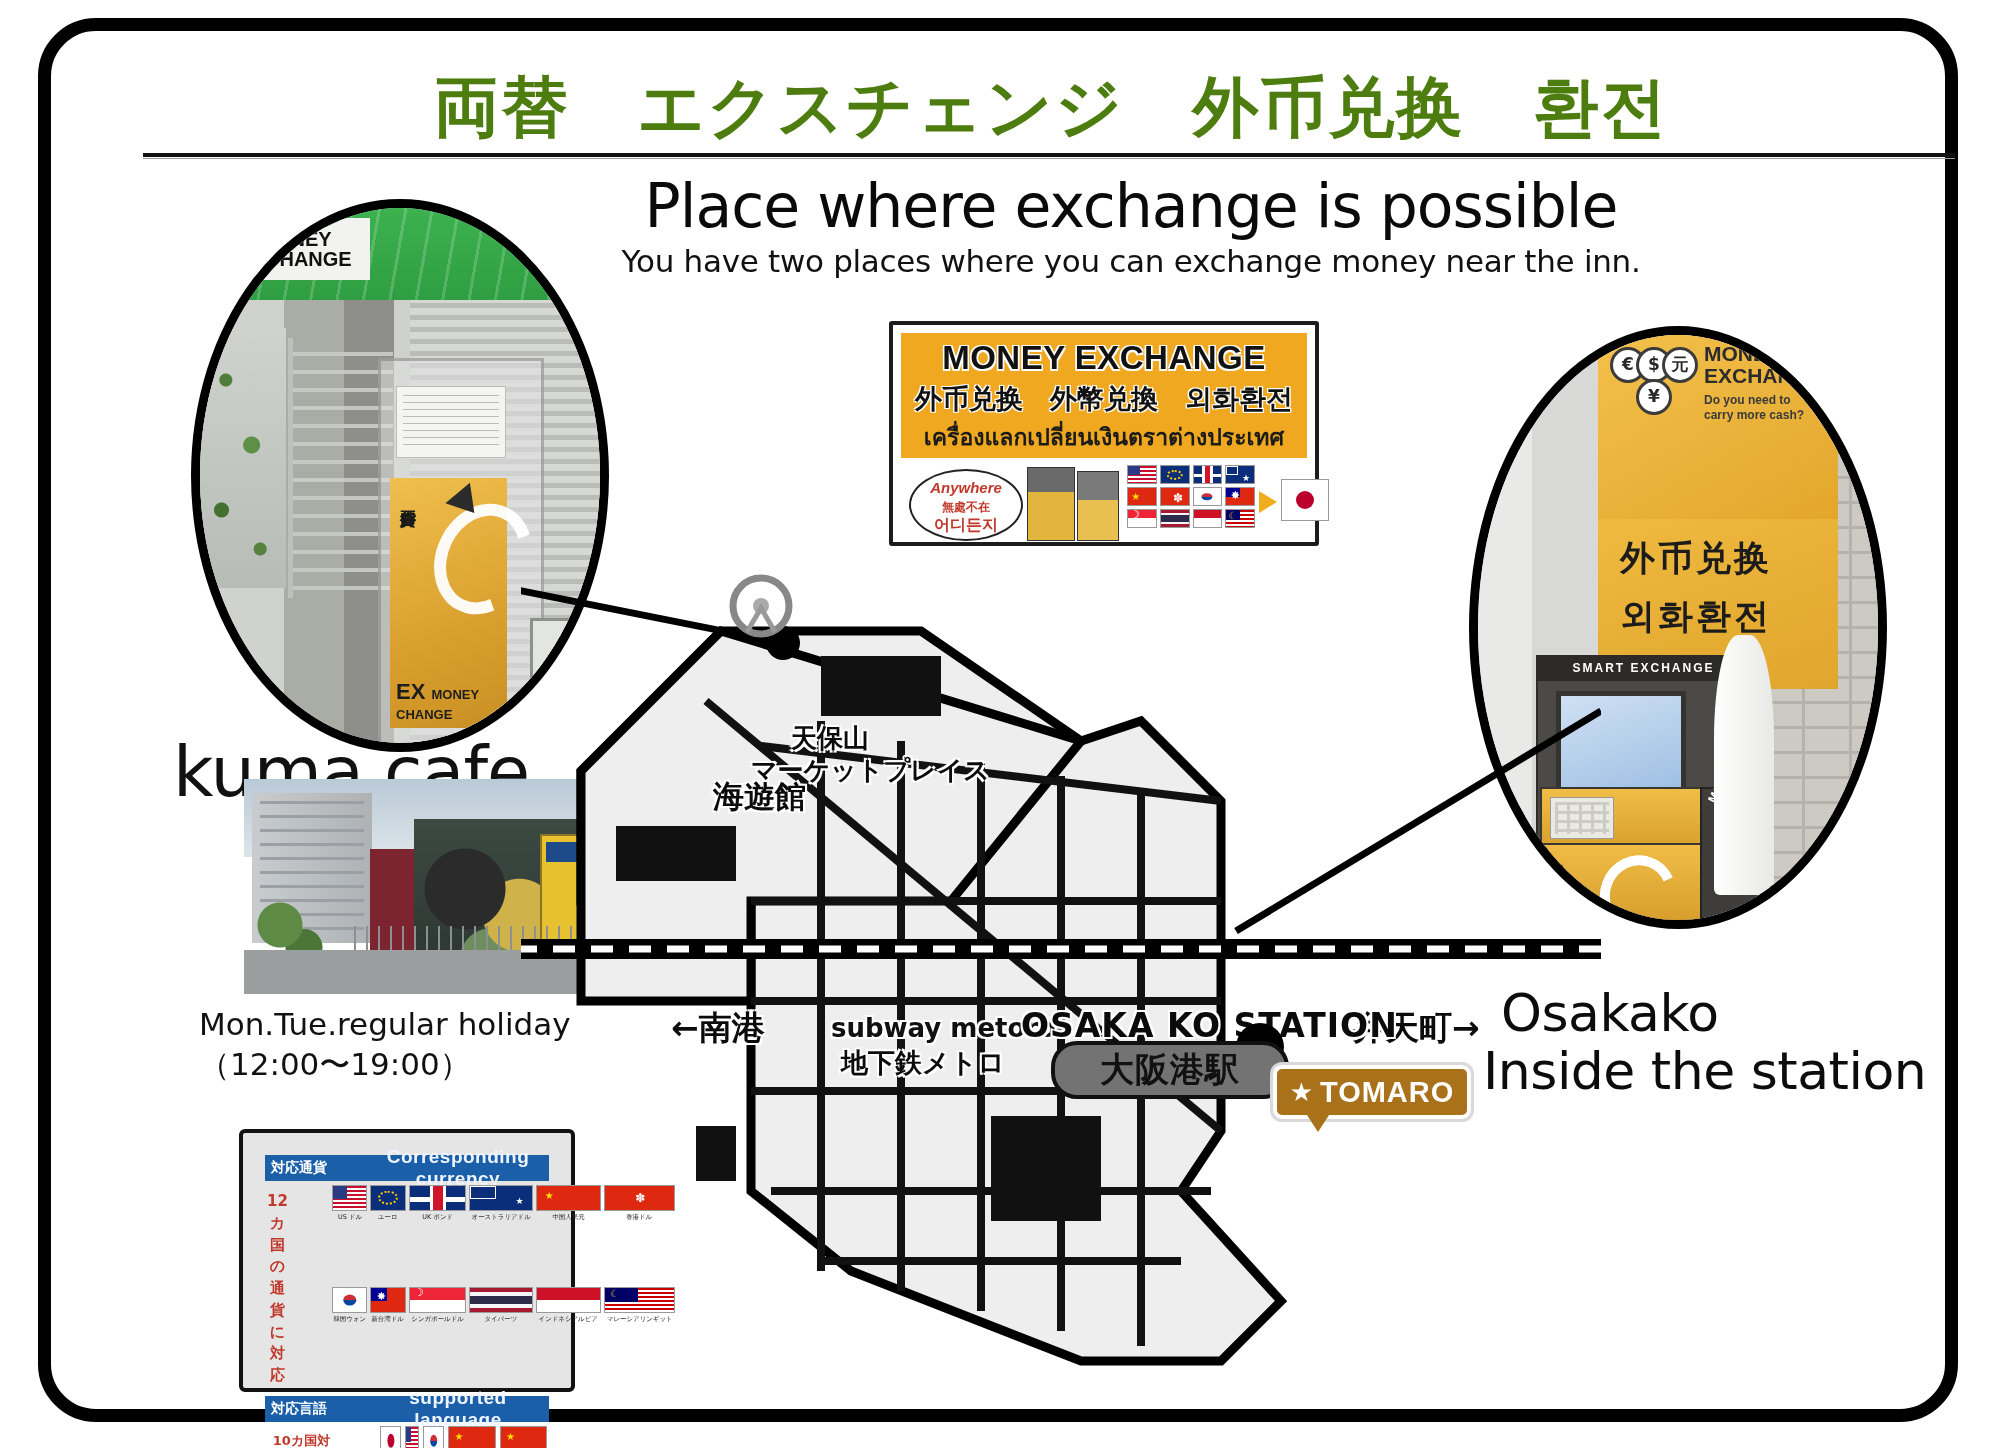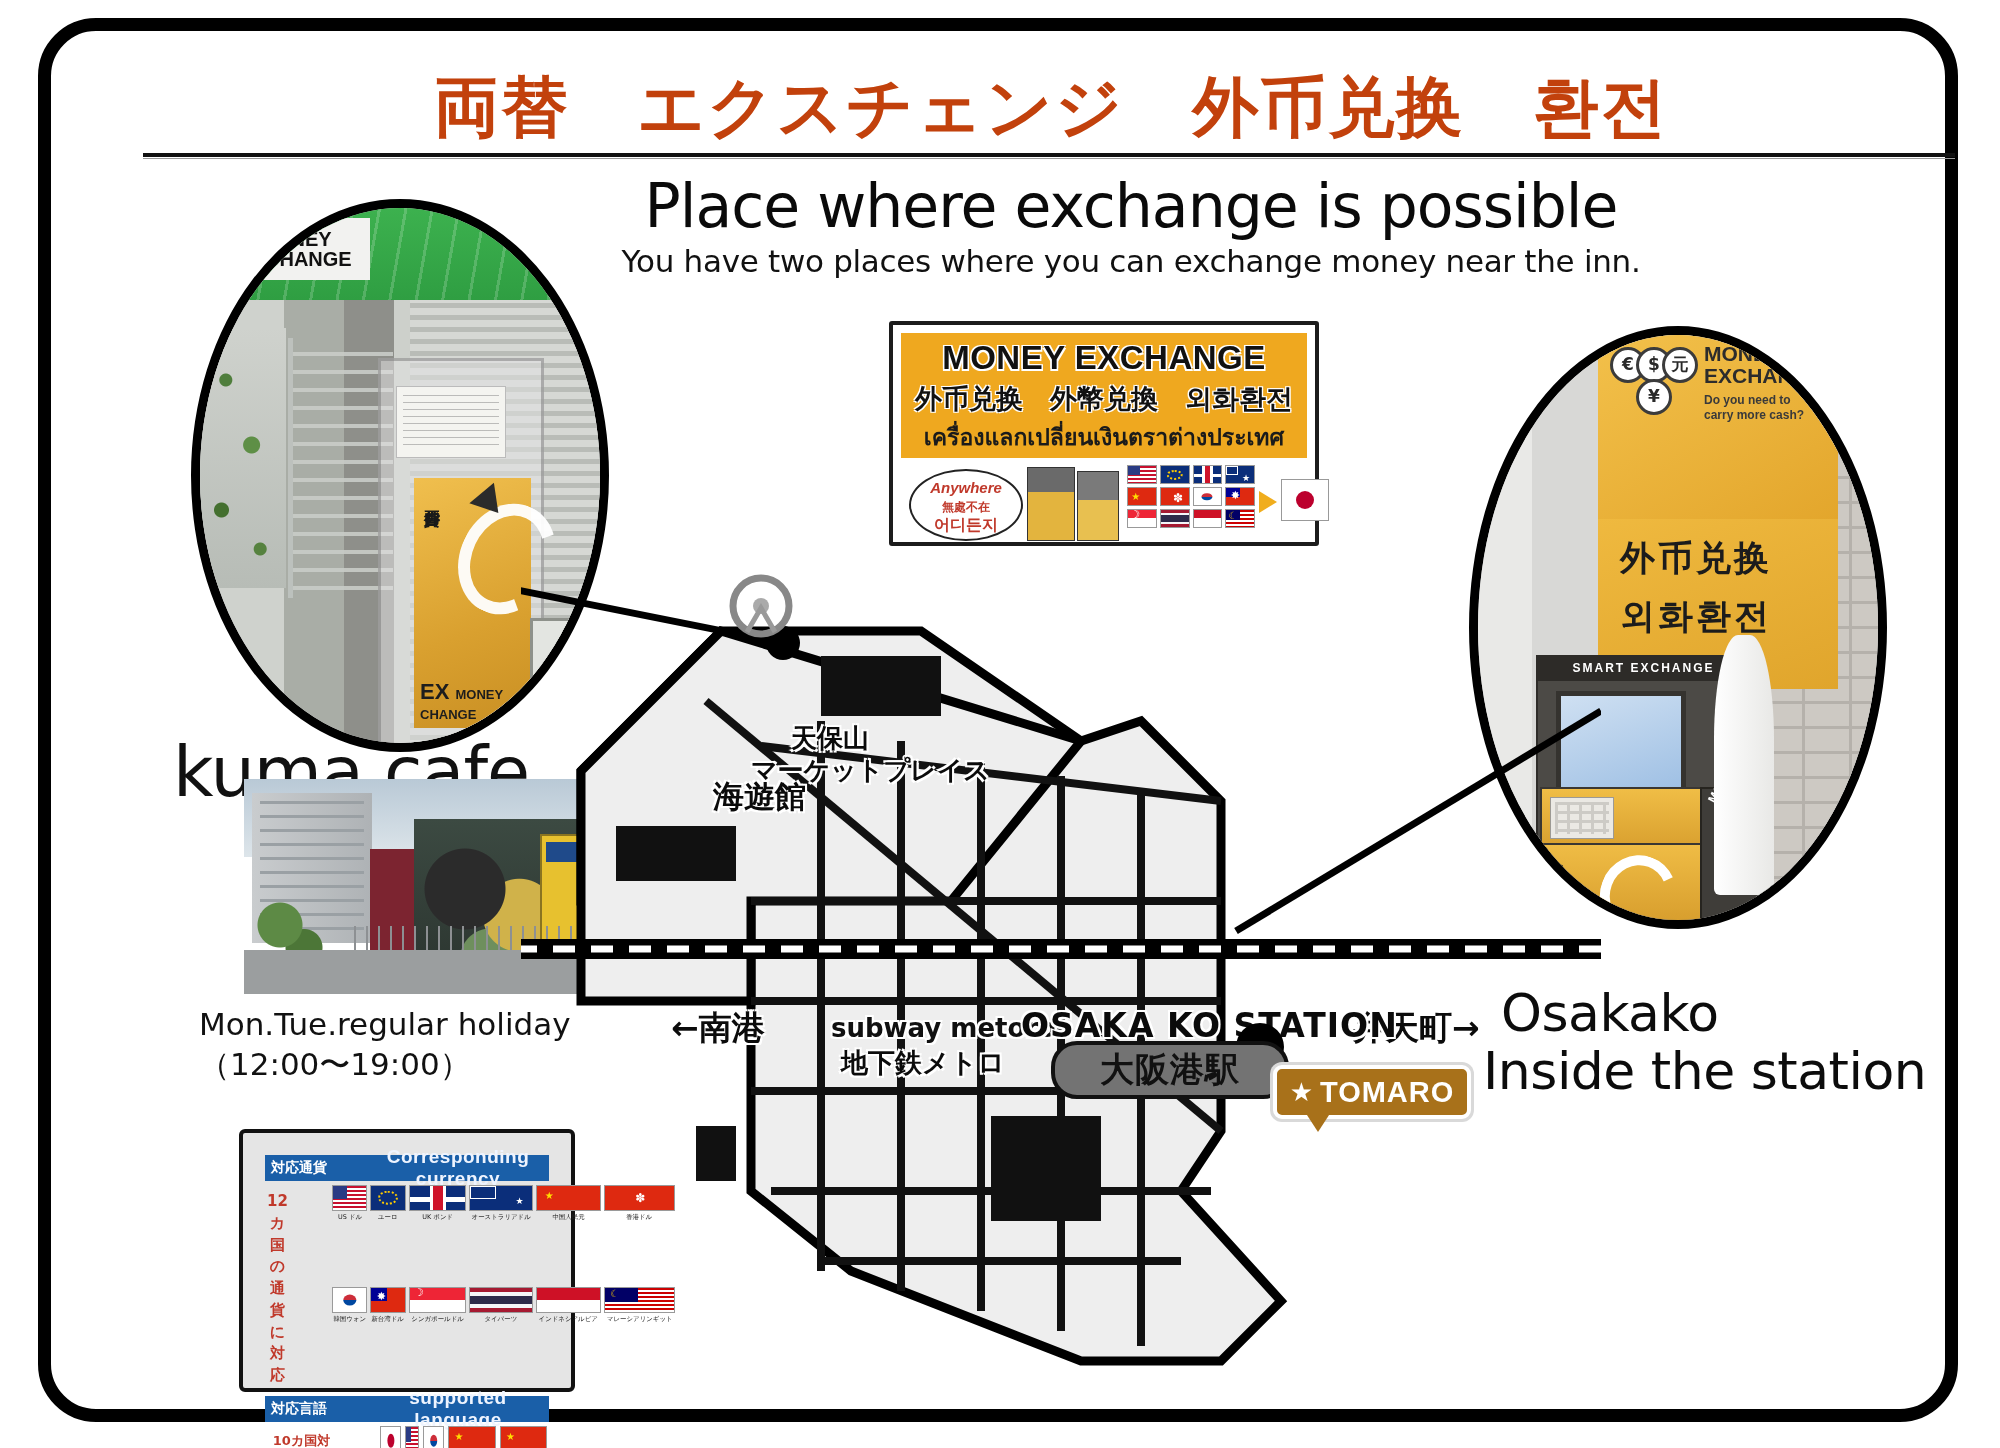--- a/index.html
+++ b/index.html
@@ -7,21 +7,21 @@
   #root{
     position:relative;width:2000px;height:1448px;background:#ffffff;overflow:hidden;
   }
   .frame{
     position:absolute;left:38px;top:18px;width:1920px;height:1404px;
     border:13px solid #000;border-radius:58px;box-sizing:border-box;background:#fff;
   }
   
   .title-jp{
     position:absolute;left:290px;top:32px;width:1420px;text-align:center;
-    font-family:"DejaVu Sans",sans-serif;font-weight:700;font-size:66px;letter-spacing:2px;color:#c2410c;
+    font-family:"DejaVu Sans",sans-serif;font-weight:700;font-size:66px;letter-spacing:2px;color:#4d7c0f;
     white-space:nowrap;
   }
   .title-rule{
     position:absolute;left:92px;top:122px;width:1812px;height:4px;background:#111;
   }
   .title-rule:after{content:"";position:absolute;left:0;top:5px;width:100%;height:1px;background:#9a9a9a;}
   .headline{
     position:absolute;left:400px;top:140px;width:1360px;text-align:center;
     font-family:"DejaVu Sans",sans-serif;font-weight:400;font-size:60px;color:#0a0a0a;white-space:nowrap;
     letter-spacing:-1px;
@@ -55,21 +55,21 @@
   .lf-leaf{left:0px;top:120px;width:86px;height:260px;
     background:radial-gradient(circle at 30% 20%,#4f7e3c 0 6px,transparent 7px),
                radial-gradient(circle at 60% 45%,#5e8f46 0 8px,transparent 9px),
                radial-gradient(circle at 25% 70%,#44702f 0 7px,transparent 8px),
                radial-gradient(circle at 70% 85%,#56823f 0 6px,transparent 7px),
                linear-gradient(#cfd2cd,#b7bcb6);}
   .lf-pipe{left:88px;top:130px;width:100px;height:260px;border-left:5px solid #bfc4c0;
      background:repeating-linear-gradient(180deg,transparent 0 14px,#c9cdc8 14px 18px);opacity:.9;}
   .lf-mach{left:178px;top:150px;width:160px;height:390px;background:rgba(225,225,225,.55);
      border:3px solid rgba(120,120,120,.5);}
-  .lf-poster{left:190px;top:270px;width:117px;height:250px;background:linear-gradient(160deg,#f0bf4e,#d9a02f 60%,#c98f23);margin-left:24px;}
+  .lf-poster{left:190px;top:270px;width:117px;height:250px;background:linear-gradient(160deg,#f0bf4e,#d9a02f 60%,#c98f23);}
   .lf-poster .swirl{position:absolute;left:46px;top:24px;width:70px;height:90px;
      border:12px solid #fff;border-radius:50%;border-right-color:transparent;transform:rotate(25deg);opacity:.95;}
   .lf-poster .arrow{position:absolute;left:60px;top:12px;width:0;height:0;
      border-left:16px solid transparent;border-right:16px solid transparent;border-bottom:26px solid #2b2b2b;transform:rotate(140deg);}
   .lf-poster .vtxt{position:absolute;left:6px;top:20px;width:20px;font-family:"DejaVu Sans",sans-serif;
      font-size:16px;color:#1a1a1a;font-weight:700;line-height:1.05;writing-mode:vertical-rl;}
   .lf-poster .ex{position:absolute;left:6px;bottom:6px;font-family:"Liberation Sans",sans-serif;
      font-weight:700;color:#1d1d1d;font-size:22px;line-height:.92;}
   .lf-poster .ex small{font-size:13px;}
   .lf-smalltxt{left:196px;top:178px;width:108px;height:70px;background:#f4f4f0;border:1px solid #bbb;}

